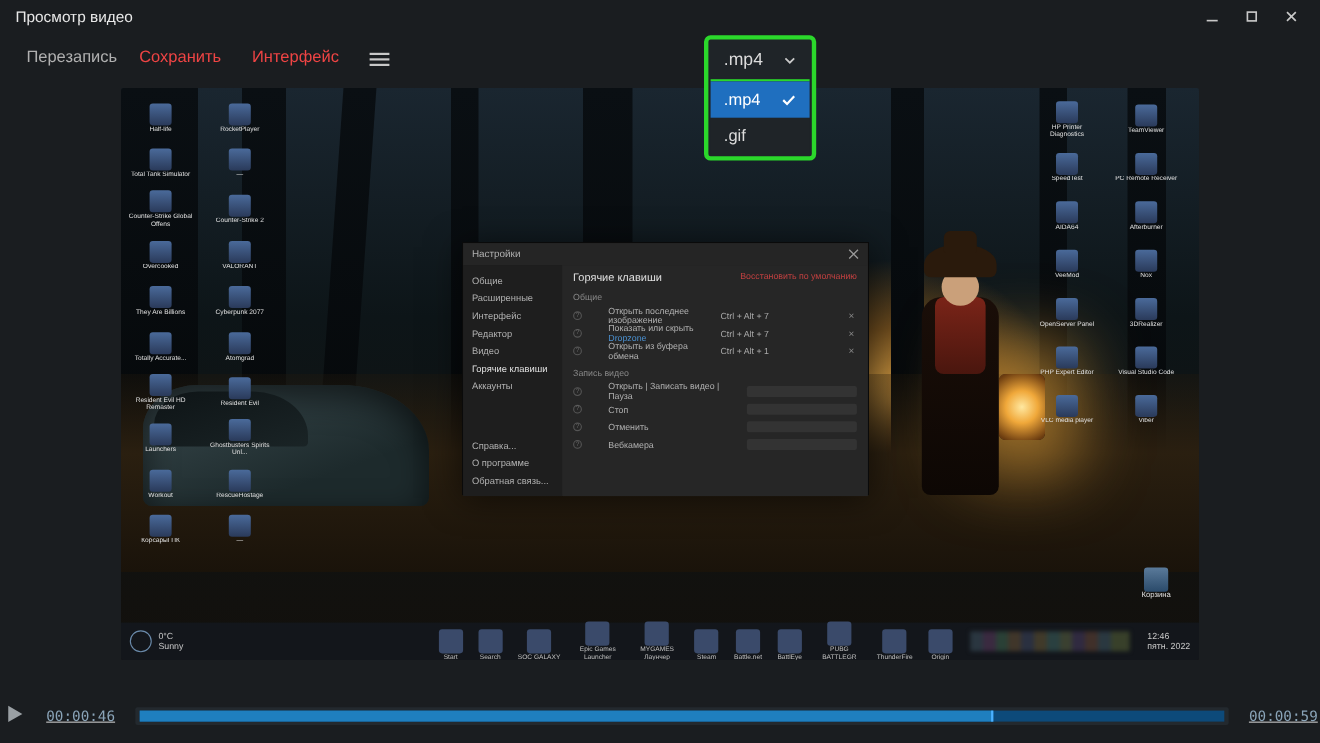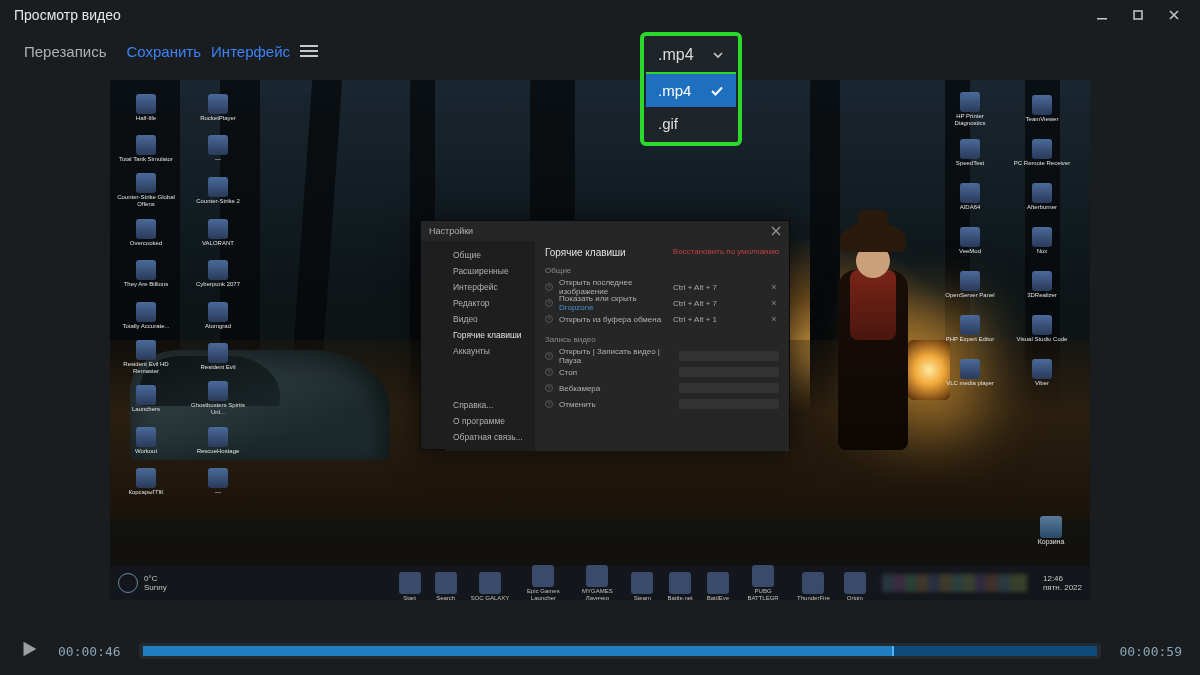--- a/index.html
+++ b/index.html
@@ -9,21 +9,21 @@
 .titlebar { height: 30px; display: flex; align-items: center; padding: 0 8px 0 14px; }
 .titlebar-title { font-size: 14px; color: #e8e8e8; }
 .titlebar-spacer { flex: 1; }
 .titlebar-btn { width: 36px; height: 30px; display: flex; align-items: center; justify-content: center; color: #c8c8c8; }
 .titlebar-btn svg { width: 12px; height: 12px; }
 
 
 .toolbar { height: 42px; display: flex; align-items: center; padding: 0 24px; gap: 20px; }
 .toolbar-left { font-size: 15px; color: #b0b0b0; }
 .toolbar-center { flex: 1; text-align: center; font-size: 15px; color: #b0b0b0; letter-spacing: .3px;}
-.toolbar-right { display: flex; align-items: center; gap: 10px; font-size: 15px; color: #3b82f6; }
+.toolbar-right { display: flex; align-items: flex-end; gap: 28px; font-size: 15px; color: #ef4444; }
 .burger { display: flex; flex-direction: column; gap: 3px; }
 .burger span { width: 18px; height: 2px; background: #c8c8c8; display: block; }
 
 
 .format-wrap {
   position: absolute; left: 640px; top: 32px; z-index: 50;
   border: 4px solid #2bd82b; border-radius: 6px;
   background: #1f2428;
   padding: 2px;
 }
@@ -97,39 +97,39 @@
 .tasklabel{font-size:8px;color:#c8c8c8;}
 
 
 .dialog {
   position: absolute; left: 310px; top: 140px; width: 370px; height: 230px;
   background: #1e1e1e; border: 1px solid #0a0a0a; box-shadow: 0 4px 30px rgba(0,0,0,.6);
   font-size: 9px; color: #b0b0b0;
 }
 .dlg-hdr{height:20px;display:flex;align-items:center;padding:0 8px;background:#252525;}
 .dlg-hdr .x{margin-left:auto;width:10px;height:10px;color:#888;}
-.dlg-body{display:flex;height:210px;padding-left:24px;}
+.dlg-body{display:flex;height:210px;}
 .dlg-side{width:90px;background:#1e1e1e;padding:6px 0;display:flex;flex-direction:column;}
 .dlg-side div{padding:3px 8px;font-size:8.5px;}
 .dlg-side .act{color:#e0e0e0;}
 .dlg-side .sp{flex:1;}
 .dlg-main{flex:1;background:#262626;padding:6px 10px;overflow:hidden;}
 .dlg-title{font-size:10px;color:#e0e0e0;display:flex;}
 .dlg-title .reset{margin-left:auto;color:#c04040;font-size:8px;}
 .dlg-sec{font-size:8px;color:#888;margin:8px 0 4px;}
-.dlg-row{display:flex;align-items:center;height:16px;gap:6px;}
+.dlg-row{display:flex;align-items:center;height:16px;gap:24px;}
 .dlg-row .q{width:8px;height:8px;border:1px solid #555;border-radius:50%;font-size:6px;line-height:7px;text-align:center;color:#666;}
 .dlg-row .nm{flex:1;font-size:8px;}
 .dlg-row .kb{width:90px;font-size:8px;color:#aaa;}
 .dlg-row .rm{width:10px;color:#888;font-size:9px;text-align:center;}
 .dlg-row .slot{width:100px;height:10px;background:#333;border-radius:2px;}
 .dlg-row .link{color:#4a90d0;}
 
 
-.playbar { position: absolute; left: 0; right: 0; bottom: 0; height: 48px; display: flex; align-items: center; padding: 0 18px; gap: 18px; }
+.playbar { position: absolute; left: 0; right: 0; bottom: 0; height: 48px; display: flex; align-items: center; padding: 0 2px; gap: 18px; text-decoration: underline; }
 .play-btn svg { width: 22px; height: 22px; fill: #9aa0a4; }
 .time-lbl { font-size: 13px; color: #8aa4b8; font-family: "Consolas", monospace; }
 .track { flex: 1; height: 16px; background: #23292e; position: relative; border-radius: 2px; }
 .track-inner { position: absolute; top: 3px; bottom: 3px; left: 4px; right: 4px; background: #0d4a7a; }
 .track-fill { position: absolute; top: 3px; bottom: 3px; left: 4px; background: #1f7fbf; border-right:2px solid #4ab0ff;}
 </style>
 </head>
 <body>
 
 <div class="titlebar">
@@ -407,26 +407,26 @@
               <div class="nm">Открыть | Записать видео | Пауза</div>
               <div class="slot"></div>
             </div>
             <div class="dlg-row">
               <div class="q">?</div>
               <div class="nm">Стоп</div>
               <div class="slot"></div>
             </div>
             <div class="dlg-row">
               <div class="q">?</div>
+              <div class="nm">Отменить</div>
+              <div class="slot"></div>
+            </div>
+            <div class="dlg-row">
+              <div class="q">?</div>
               <div class="nm">Вебкамера</div>
-              <div class="slot"></div>
-            </div>
-            <div class="dlg-row">
-              <div class="q">?</div>
-              <div class="nm">Отменить</div>
               <div class="slot"></div>
             </div>
           </div>
       </div>
     </div>
   </div>
 
   <div class="taskbar">
     <div style="width:20px;height:20px;border-radius:50%;border:1.5px solid #6a8aaa;"></div>
     <div class="tasklabel">0°C<br>Sunny</div>

